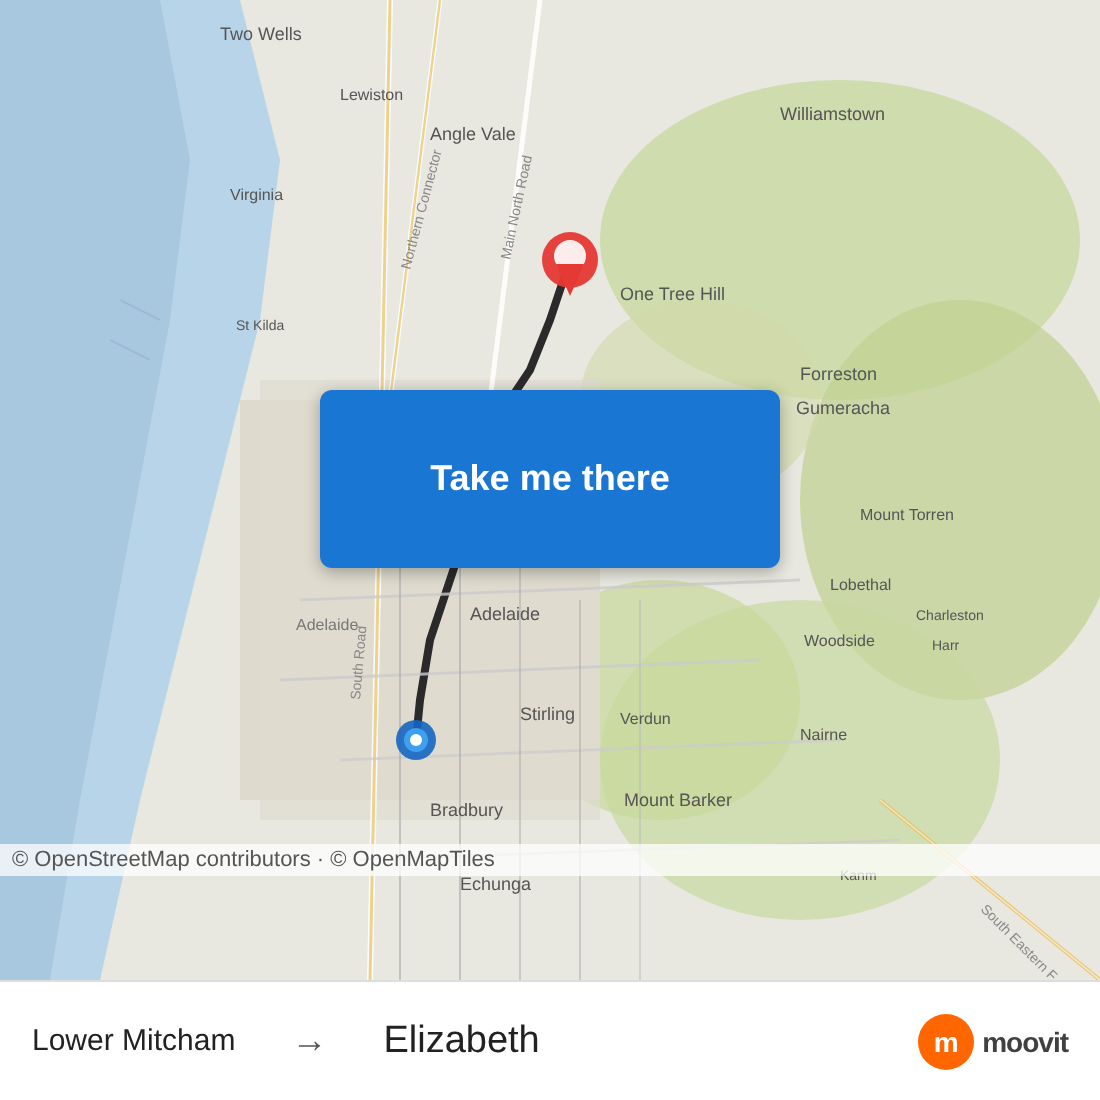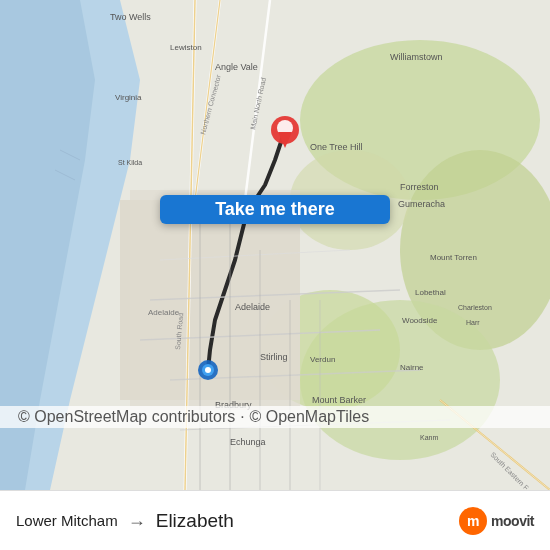--- a/index.html
+++ b/index.html
@@ -35,21 +35,21 @@
       transform: translateX(-50%);
       z-index: 10;
       width: 230px;
     }
 
     #take-me-there-btn {
       background-color: #1976d2;
       color: white;
       border: none;
       border-radius: 6px;
-      padding: 4px 30px;
+      padding: 34px 30px;
       font-size: 18px;
       font-weight: bold;
       cursor: pointer;
       width: 100%;
       text-align: center;
       box-shadow: 0 2px 8px rgba(0,0,0,0.3);
     }
 
     
     #bottom-bar {
@@ -62,21 +62,21 @@
       padding: 0 16px;
       border-top: 1px solid #ddd;
       position: absolute;
       bottom: 0;
       left: 0;
     }
 
     #route-info {
       display: flex;
       align-items: center;
-      gap: 10px;
+      gap: 28px;
       flex: 1;
     }
 
     #origin-label {
       font-size: 15px;
       font-weight: 500;
       color: #222;
     }
 
     #arrow-icon {
@@ -111,27 +111,27 @@
 
     #moovit-text {
       font-size: 14px;
       font-weight: bold;
       color: #404040;
       letter-spacing: -0.5px;
     }
 
     #attribution {
       position: absolute;
-      bottom: 62px;
+      bottom: 52px;
       left: 0;
       width: 100%;
       background: rgba(255,255,255,0.75);
-      font-size: 16px;
+      font-size: 11px;
       color: #555;
-      padding: 2px 18px;
+      padding: 2px 6px;
     }
   </style>
 </head>
 <body>
 
 <div id="map-container">
 
   <svg id="map-bg" viewBox="0 0 550 490" xmlns="http://www.w3.org/2000/svg">
 
     <rect x="0" y="0" width="550" height="490" fill="#e8e8e0"></rect>

